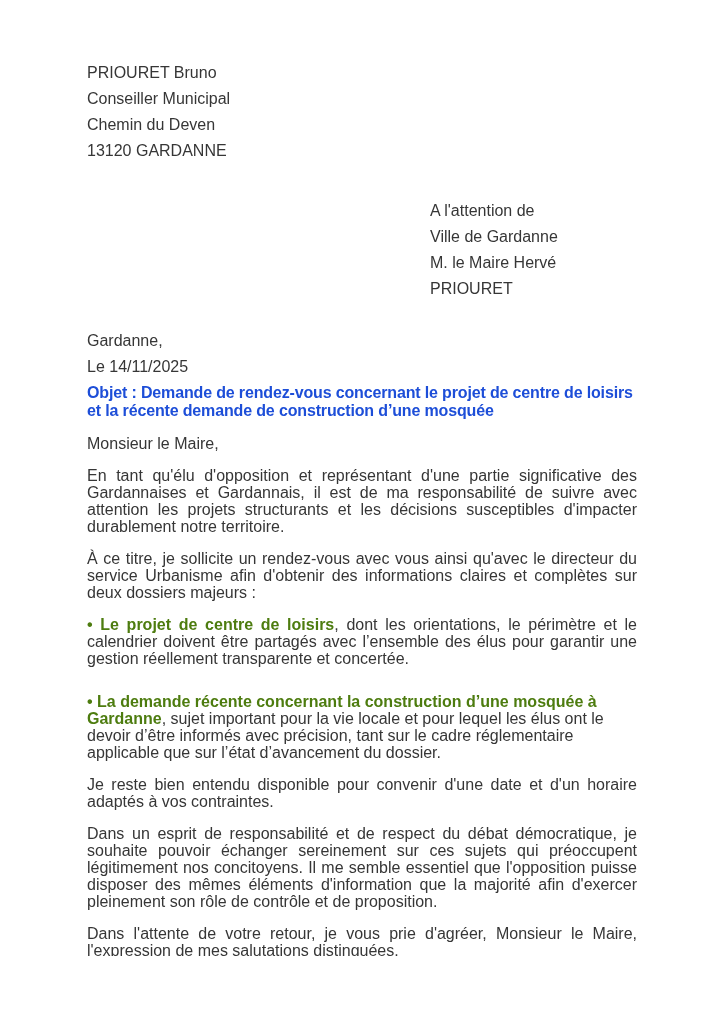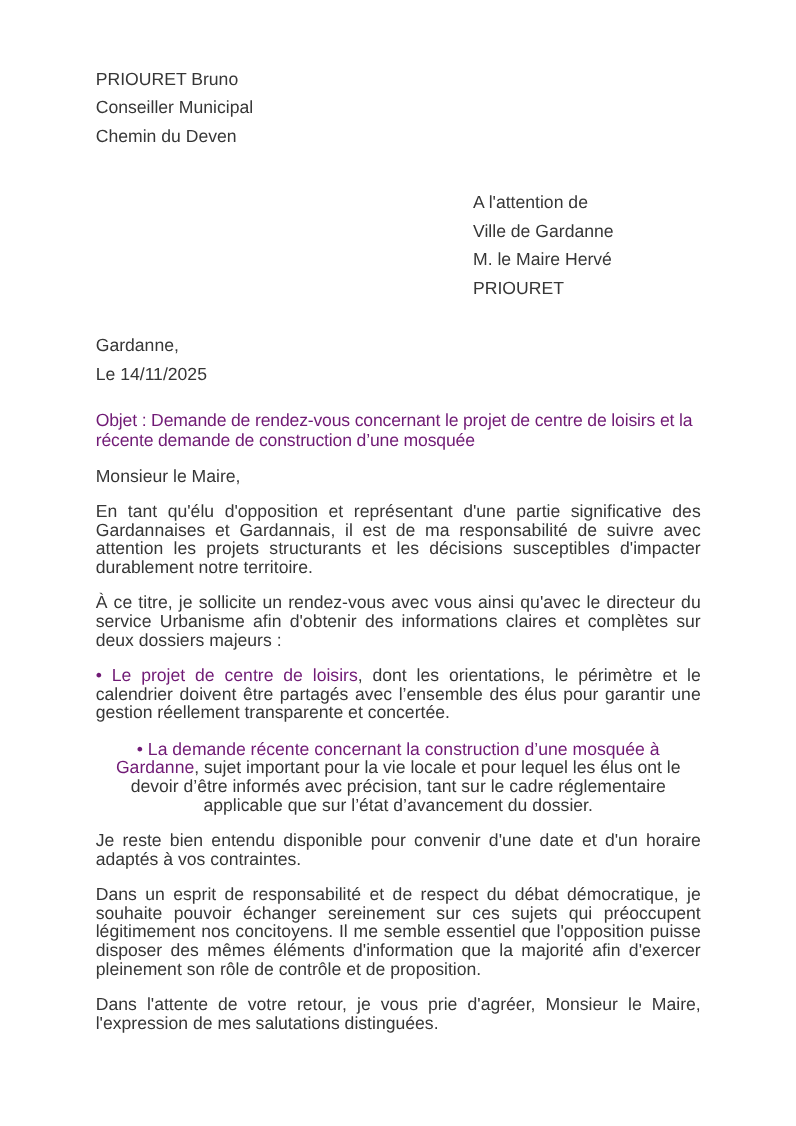--- a/index.html
+++ b/index.html
@@ -17,31 +17,31 @@
   .content {
     position: absolute;
     left: 87px;
     right: 87px;
     top: 60px;
   }
   .sender-block { line-height: 26px; }
   .recipient-block { margin-left: 343px; margin-top: 34px; line-height: 26px; }
   .dateline-block { margin-top: 26px; line-height: 26px; }
   .subject {
-    margin-top: 20px;
-    font-weight: normal;
-    color: #701a75;
+    margin-top: 4px;
+    font-weight: bold;
+    color: #1d4ed8;
     line-height: 18px;
     letter-spacing: -0.15px;
   }
   .salutation { margin-top: 15px; }
   .para { margin: 15px 0 0 0; text-align: justify; }
   .para.no-justify { text-align: left; }
-  .para.gap-large { margin-top: 16px; text-align: center; }
-  .bold-seg { font-weight: normal; color: #701a75; }
+  .para.gap-large { margin-top: 26px; }
+  .bold-seg { font-weight: bold; color: #4d7c0f; }
   .signature-area { position: relative; margin-top: 38px; height: 160px; }
   .signature-name { margin-left: 343px; padding-top: 34px; }
   .signature-svg {
     position: absolute;
     left: 331px;
     top: -4px;
     pointer-events: none;
   }
   .signature-svg path {
     fill: none;
@@ -54,20 +54,21 @@
 </head>
 <body>
 
 <div class="page">
   <div class="content">
 
     <div class="sender-block">
       <div>PRIOURET Bruno</div>
       <div>Conseiller Municipal</div>
       <div>Chemin du Deven</div>
+      <div>13120 GARDANNE</div>
     </div>
 
     <div class="recipient-block">
       <div>A l'attention de</div>
       <div>Ville de Gardanne</div>
       <div>M. le Maire Hervé PRIOURET</div>
     </div>
 
     <div class="dateline-block">
       <div>Gardanne,</div>

